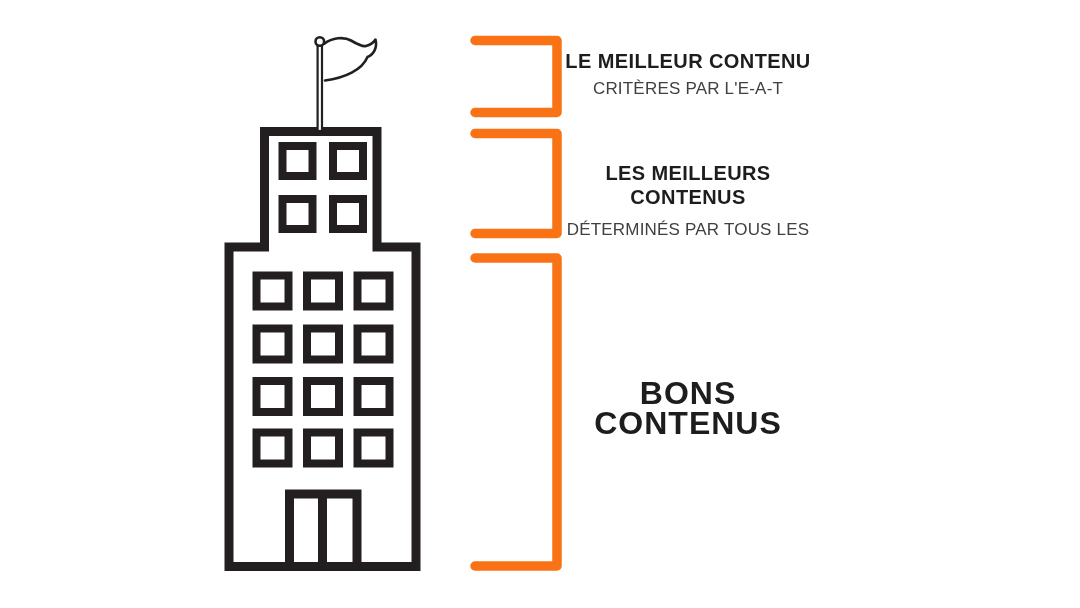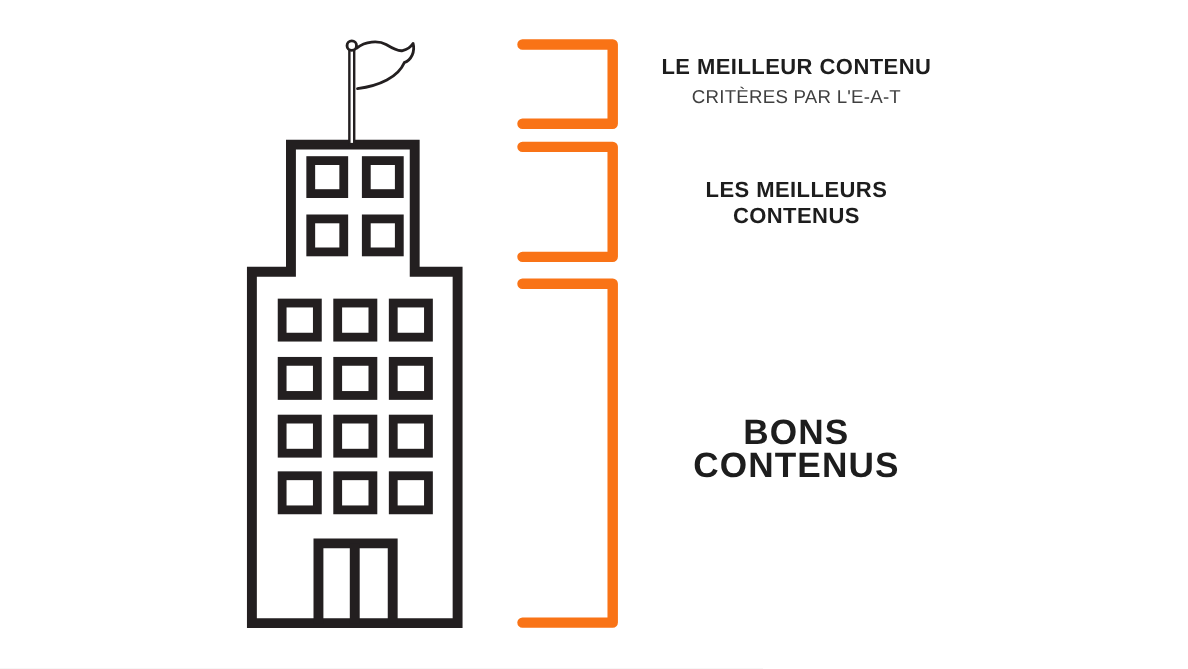--- a/index.html
+++ b/index.html
@@ -31,21 +31,21 @@
   .accent-stroke{
     stroke:var(--accent);
     fill:none;
     stroke-width:9.5;
     stroke-linecap:round;
     stroke-linejoin:round;
   }
   
   .label-block{
     position:absolute;
-    left:574px;
+    left:538px;
     width:300px;
     text-align:center;
   }
   .label-title span{
     display:block;
     font-weight:bold;
     color:var(--title);
     font-size:20px;
     line-height:24px;
     letter-spacing:0.4px;
@@ -137,20 +137,21 @@
       <span>CRITÈRES PAR L'E-A-T</span>
     </div>
   </div>
 
   <div class="label-block block-middle">
     <div class="label-title">
       <span>LES MEILLEURS</span>
       <span>CONTENUS</span>
     </div>
     <div class="label-subtitle">
+      <span>DÉTERMINÉS PAR TOUS LES</span>
     </div>
   </div>
 
   <div class="label-block block-bottom">
     <div class="label-title">
       <span>BONS</span>
       <span>CONTENUS</span>
     </div>
   </div>
 

